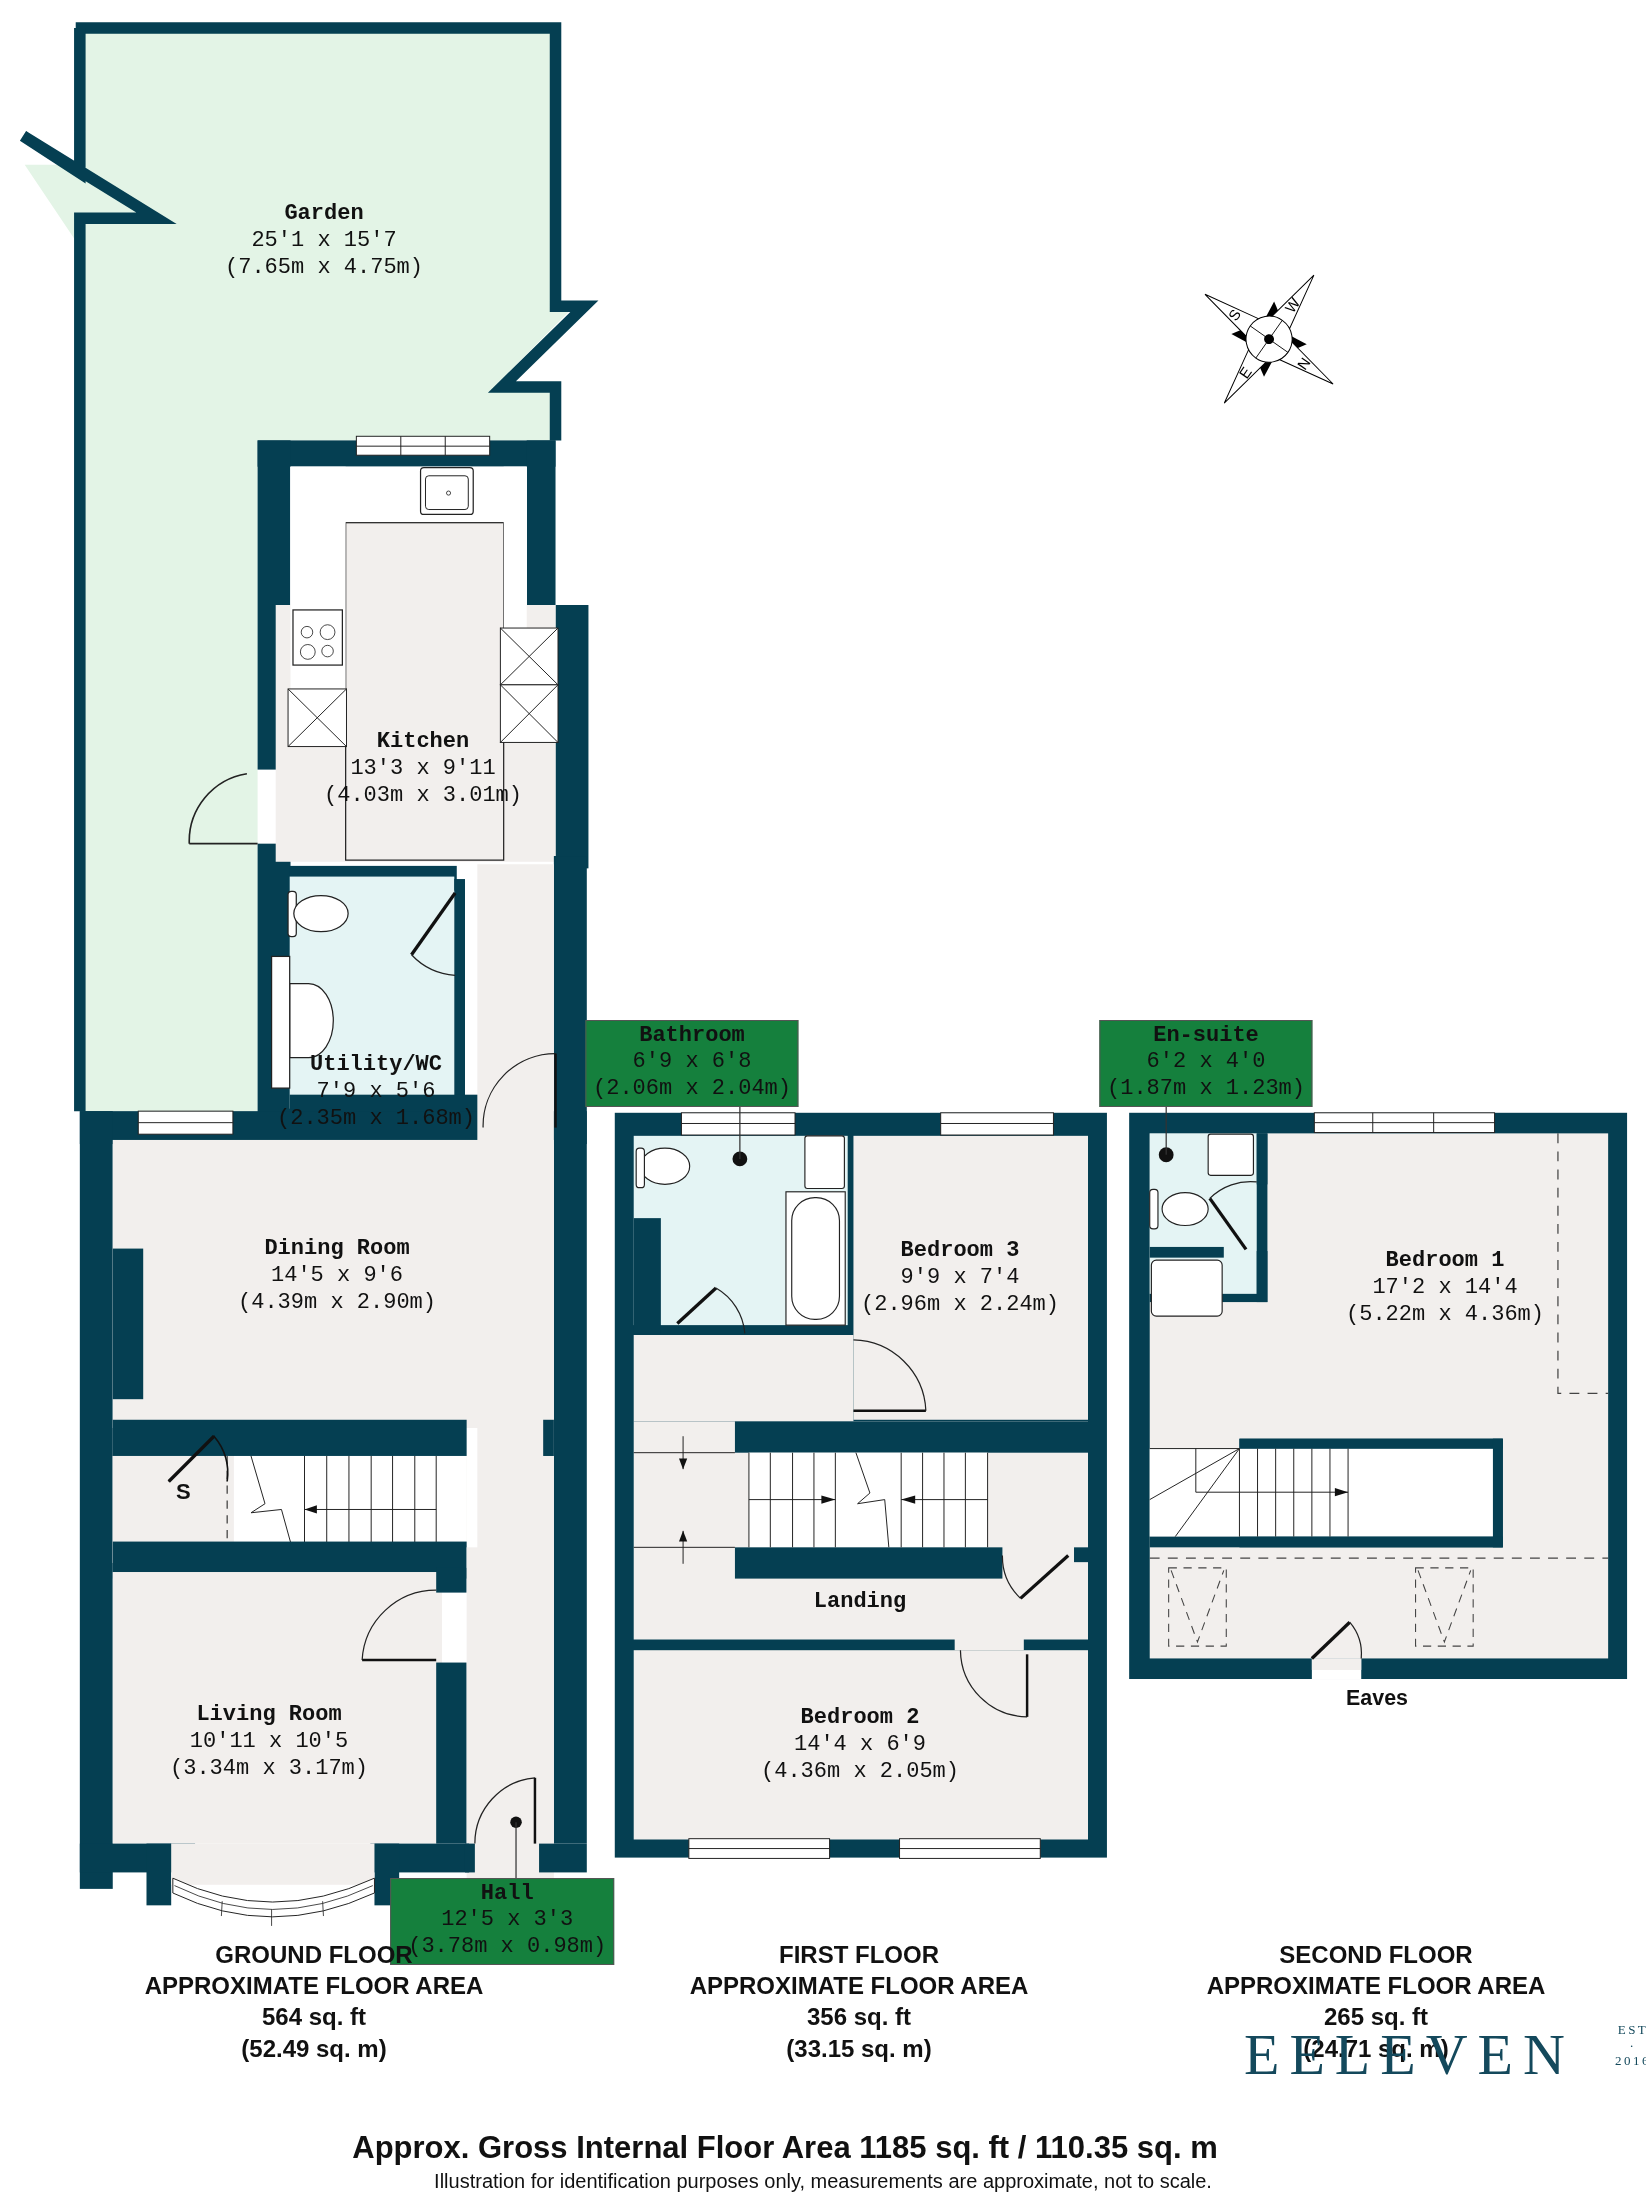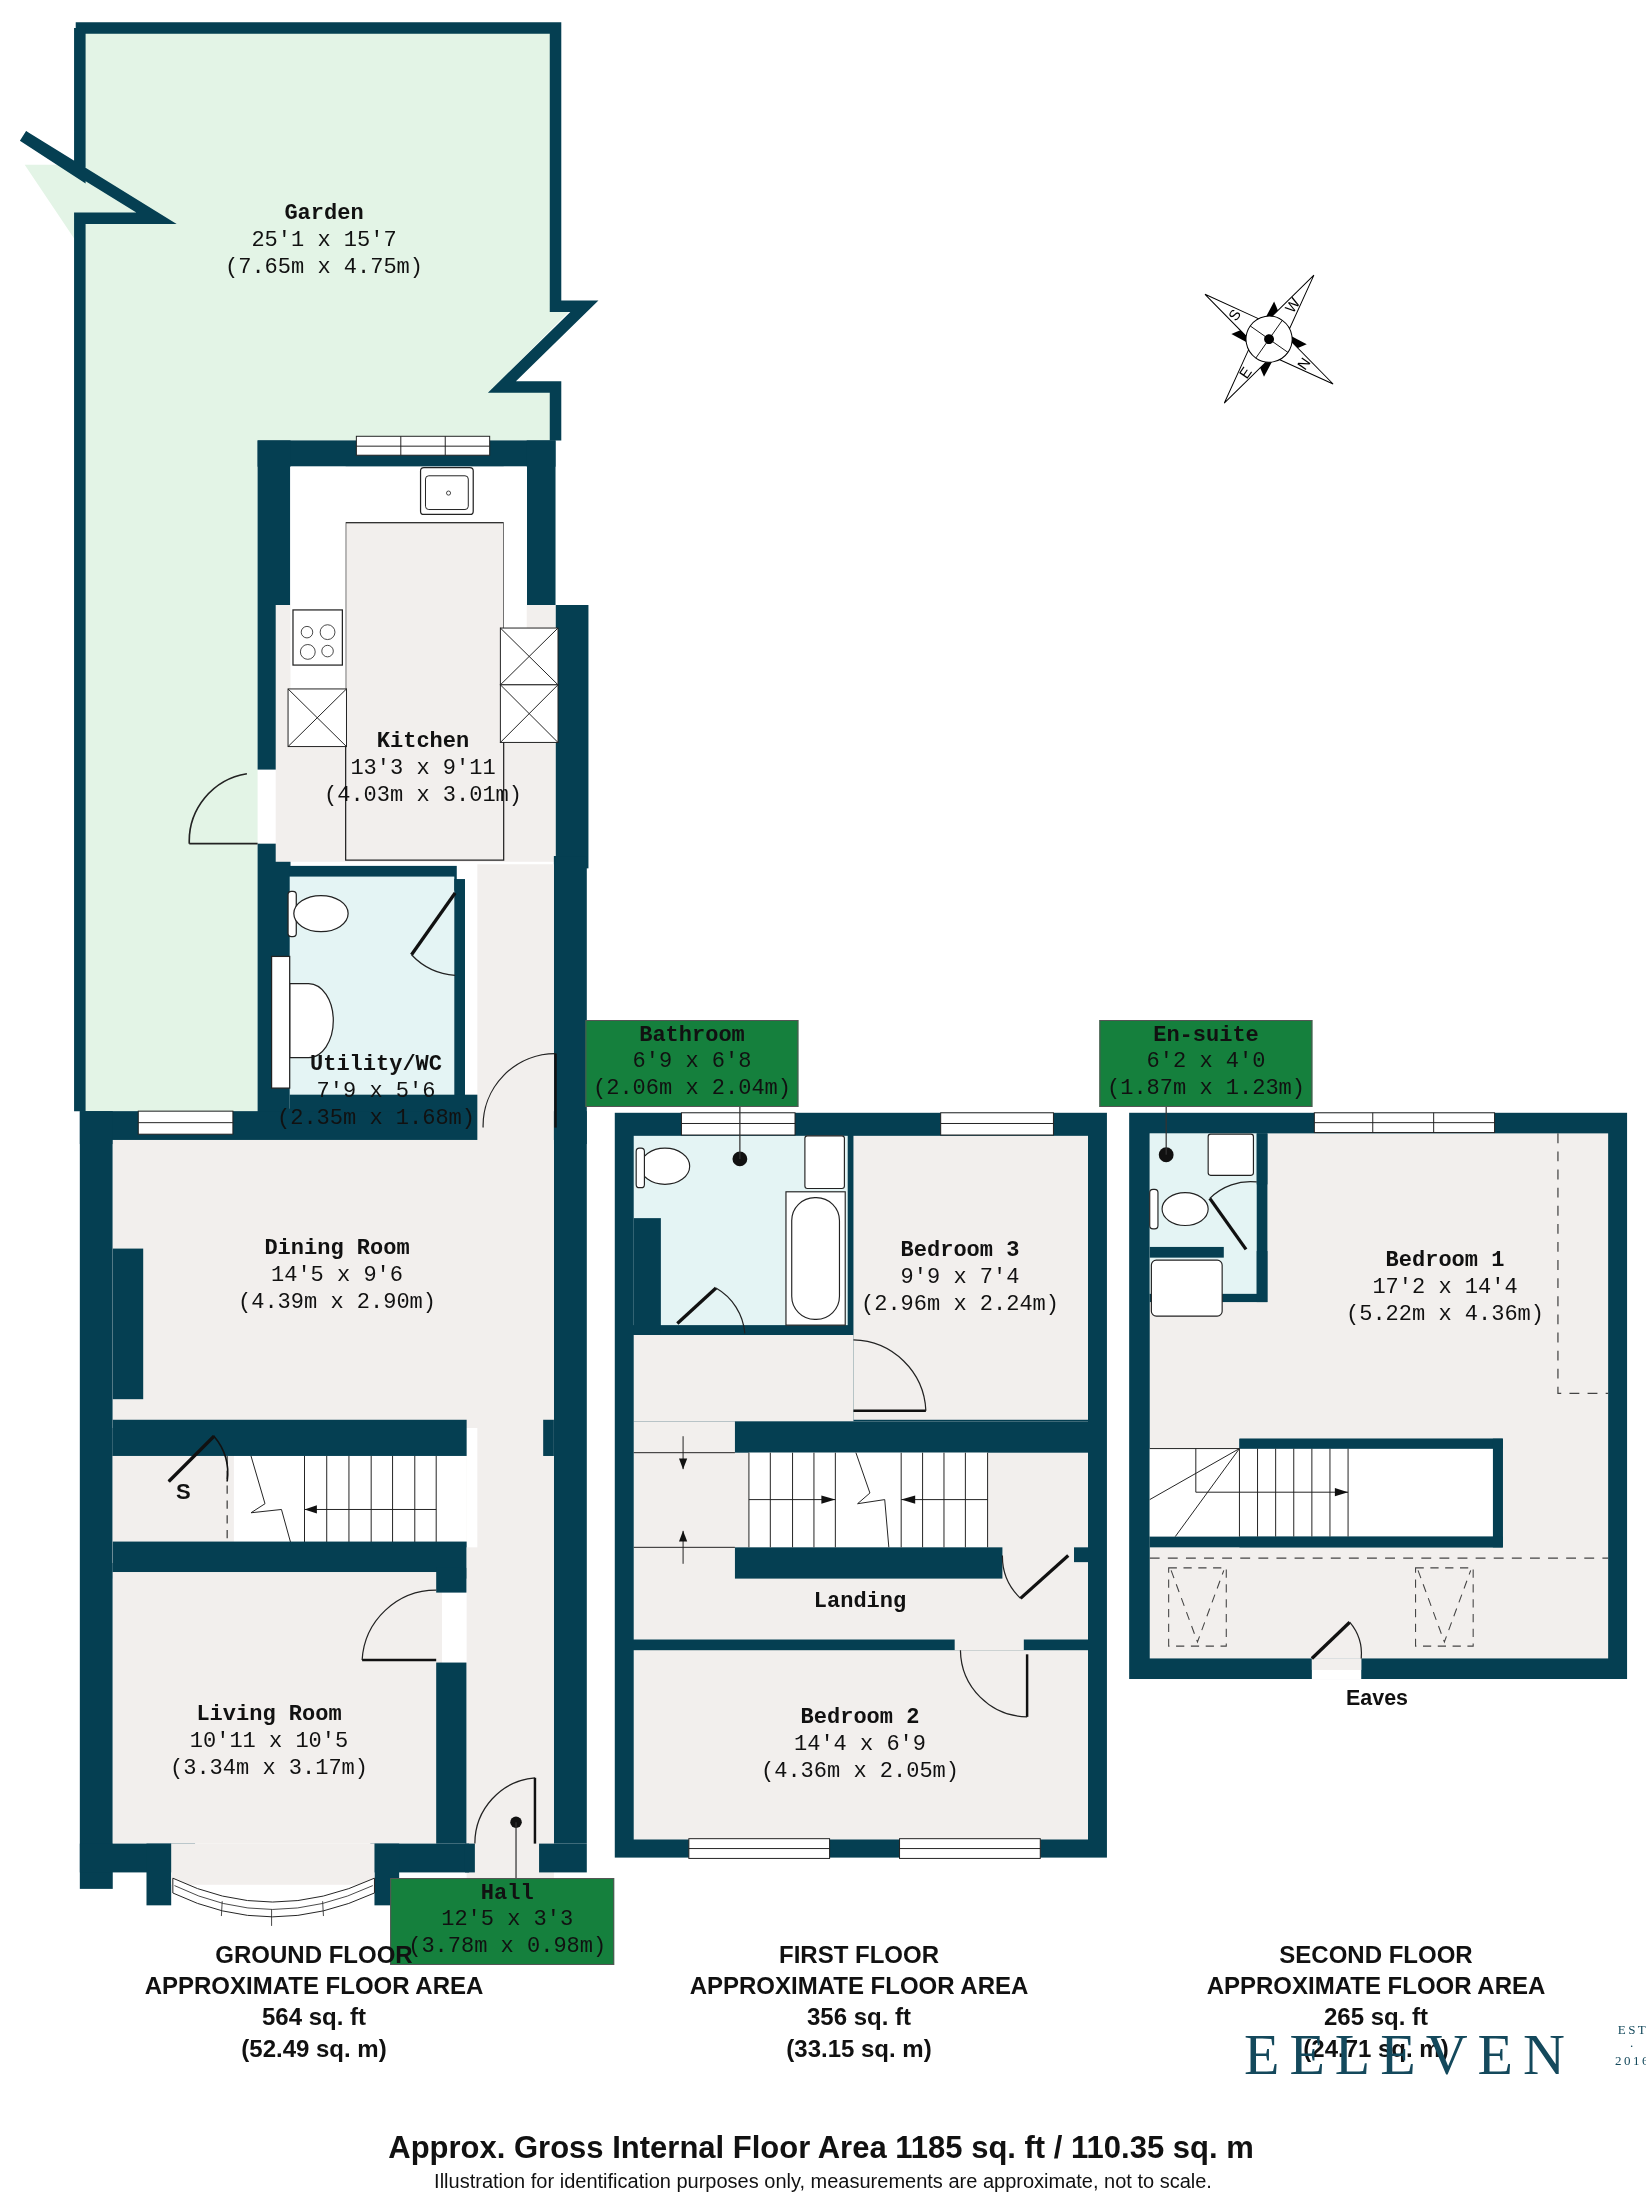--- a/index.html
+++ b/index.html
@@ -3,21 +3,21 @@
 <meta charset="utf-8">
 <style>
   html, body { margin:0; padding:0; background:#ffffff; }
   body { width:1646px; height:2205px; position:relative; overflow:hidden; font-family:"Liberation Sans", sans-serif; color:#111; }
   svg.plan { position:absolute; left:0; top:0; width:1646px; height:2205px; }
   .lbl { position:absolute; text-align:center; transform:translateX(-50%); white-space:nowrap; line-height:1.22;font-family:Liberation Mono, monospace; }
   .lbl .name { font-weight:bold; font-size:22px; display:block; }
   .lbl .dim { font-size:22px; display:block; }
   .boxed { border:1.6px solid #555; background:#15803d; padding:1.6px 6.6px 3.3px; }
   .area { position:absolute; text-align:center; transform:translateX(-50%); font-weight:bold; font-size:24px; line-height:1.3; white-space:nowrap; }
-  .footer-main { position:absolute; left:821px; top:2130px; transform:translateX(-50%); font-weight:bold; font-size:31px; white-space:nowrap; }
+  .footer-main { position:absolute; left:785px; top:2130px; transform:translateX(-50%); font-weight:bold; font-size:31px; white-space:nowrap; }
   .footer-sub { position:absolute; left:823px; top:2170px; transform:translateX(-50%); font-size:20px; white-space:nowrap; }
   .logo { position:absolute; left:1244px; top:2021px; font-family:"Liberation Serif", serif; color:#14495c; font-size:58px; letter-spacing:10px; }
   .logo-est { position:absolute; left:1615px; top:2022px; font-family:"Liberation Serif", serif; color:#14495c; font-size:13px; text-align:center; line-height:1.2; letter-spacing:2.5px; }
   .eaves { position:absolute; left:1377px; top:1686px; transform:translateX(-50%); font-weight:bold; font-size:21.4px; }
   .storage { position:absolute; left:176px; top:1479px; font-weight:bold; font-size:22px; }
 </style>
 </head>
 <body>
 
 <svg class="plan" viewBox="0 0 2000 2679" xmlns="http://www.w3.org/2000/svg">

